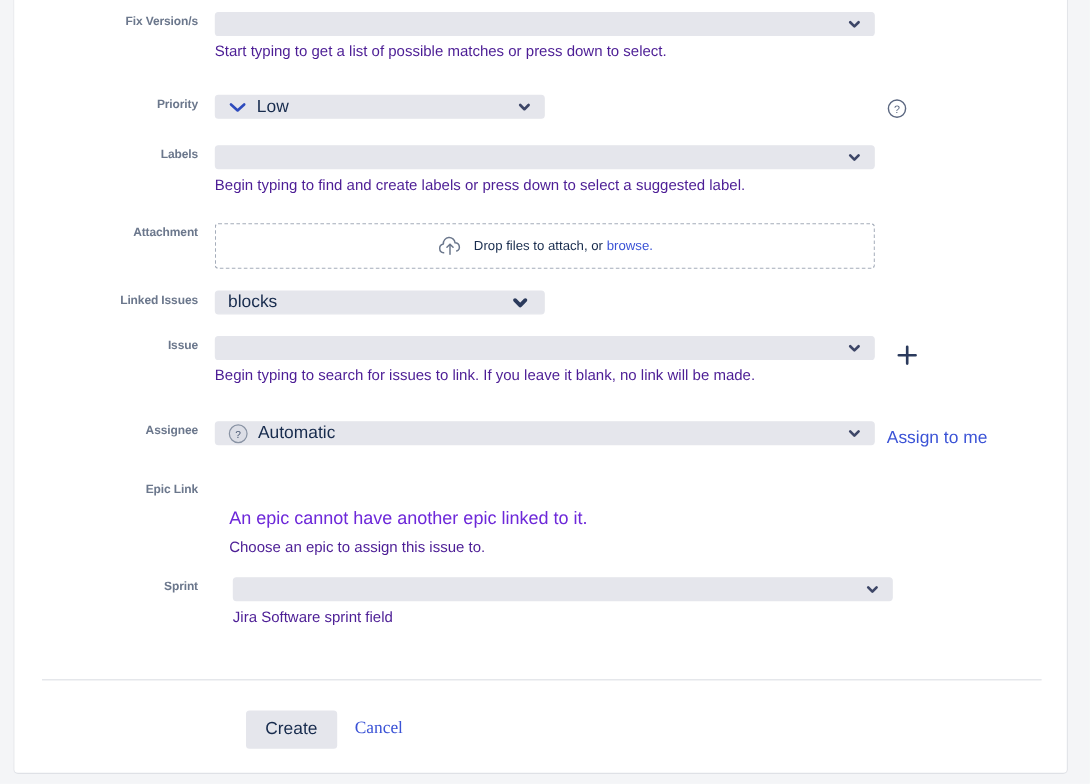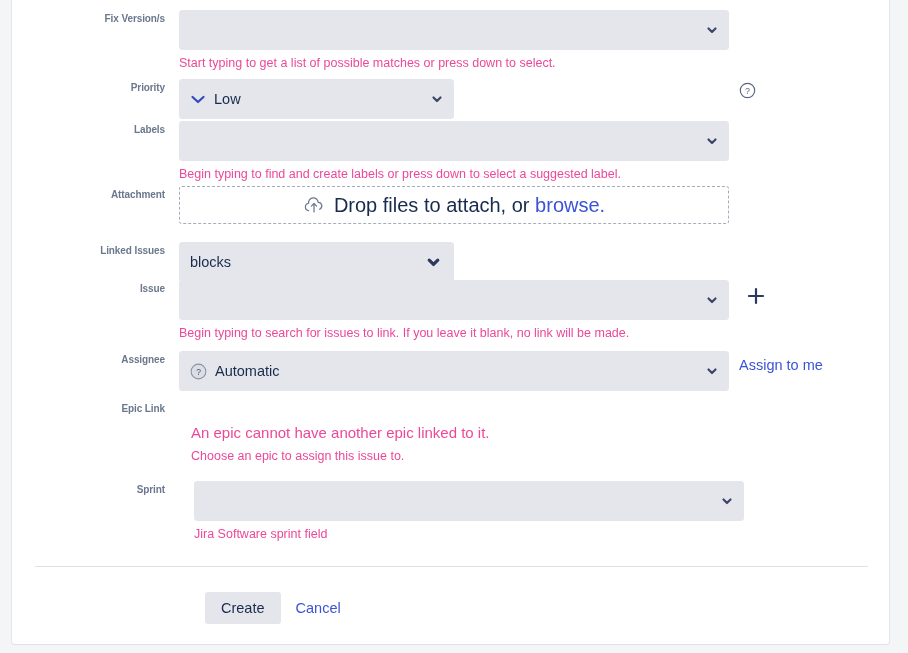--- a/index.html
+++ b/index.html
@@ -52,21 +52,21 @@
   }
   .control {
     flex: 1 1 auto;
     position: relative;
   }
 
   
   .select {
     position: relative;
     width: 550px;
-    height: 40px;
+    height: 20px;
     background: #e5e6ec;
     border: 1px solid #e5e6ec;
     border-radius: 3px;
     display: flex;
     align-items: center;
     padding: 0 30px 0 10px;
     font-size: 14.5px;
     color: #172b4d;
     cursor: pointer;
   }
@@ -84,27 +84,27 @@
     transform: translateY(-50%);
     width: 12px; height: 12px;
     display: block;
   }
   .chev.thin path { stroke-width: 2.2; }
   .chev.bold { width: 15px; height: 15px; right: 12px; }
   .chev.bold path { stroke-width: 3; }
 
   
   .hint {
-    color: #ec4899;
+    color: #4c1d95;
     font-size: 12.5px;
     line-height: 16px;
     padding-top: 5px;
   }
   .error {
-    color: #ec4899;
+    color: #6d28d9;
     font-size: 15px;
     line-height: 20px;
   }
 
   
   .prio-icon {
     width: 16px; height: 16px;
     margin-right: 8px;
     flex: 0 0 16px;
     display: block;
@@ -130,21 +130,21 @@
     height: 38px;
     border: 1px dashed #a5adba;
     border-radius: 3px;
     display: flex;
     align-items: center;
     justify-content: center;
     background: #fff;
     cursor: pointer;
   }
   .dropzone .dz-text {
-    font-size: 20px;
+    font-size: 11px;
     color: #172b4d;
     line-height: 20px;
   }
   .cloud-icon {
     width: 22px; height: 22px;
     margin-right: 9px;
     display: block;
   }
   .link {
     color: #3b53d6;
@@ -194,21 +194,21 @@
     font-family: "Liberation Sans", sans-serif;
     color: #172b4d;
     cursor: pointer;
     line-height: 16px;
   }
   .btn-cancel {
     background: none;
     border: none;
     margin-left: 10px;
     font-size: 14.5px;
-    font-family: Liberation Sans, sans-serif;
+    font-family: Liberation Serif, serif;
     color: #3b53d6;
     cursor: pointer;
     padding: 7px 5px 8px;
   }
 
   
   #row-fixversion { position: absolute; left: 0;  top: 10px; width: 879px; }
   #row-priority   { position: absolute; left: 0;  top: 79px; width: 879px; justify-content: center; }
   #row-labels     { position: absolute; left: 0;  top: 121px; width: 879px; }
   #row-attachment { position: absolute; left: 0;  top: 186px; width: 879px; }

